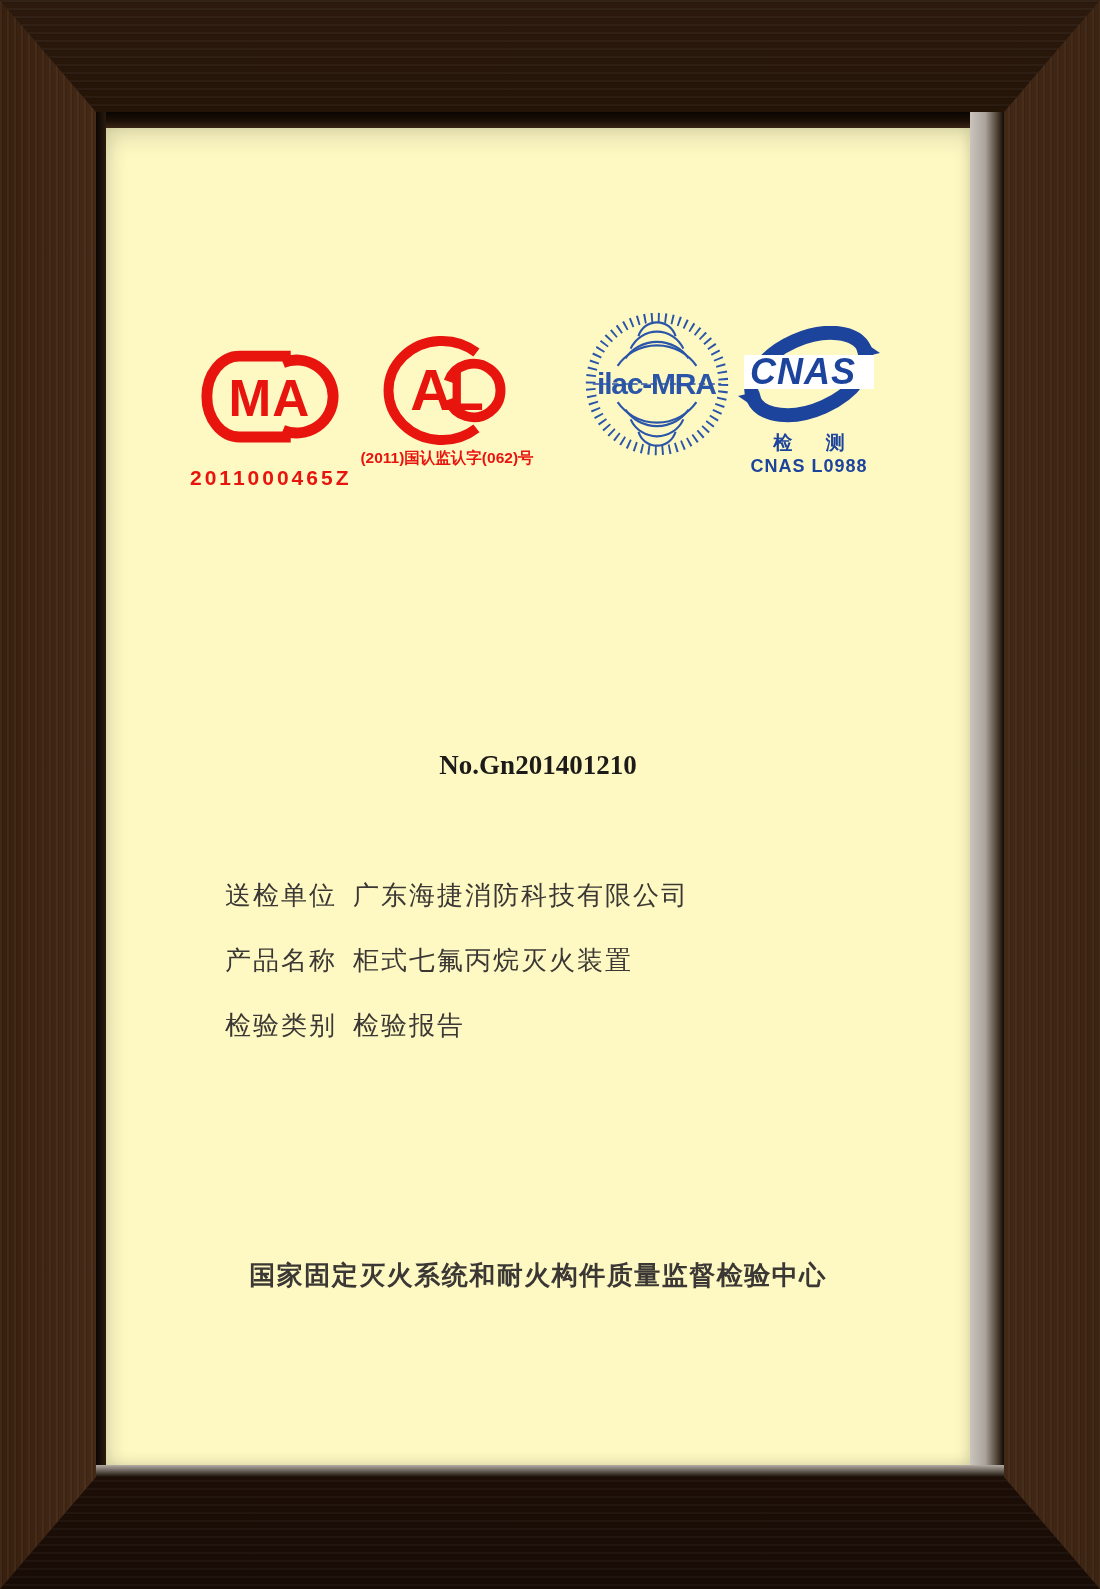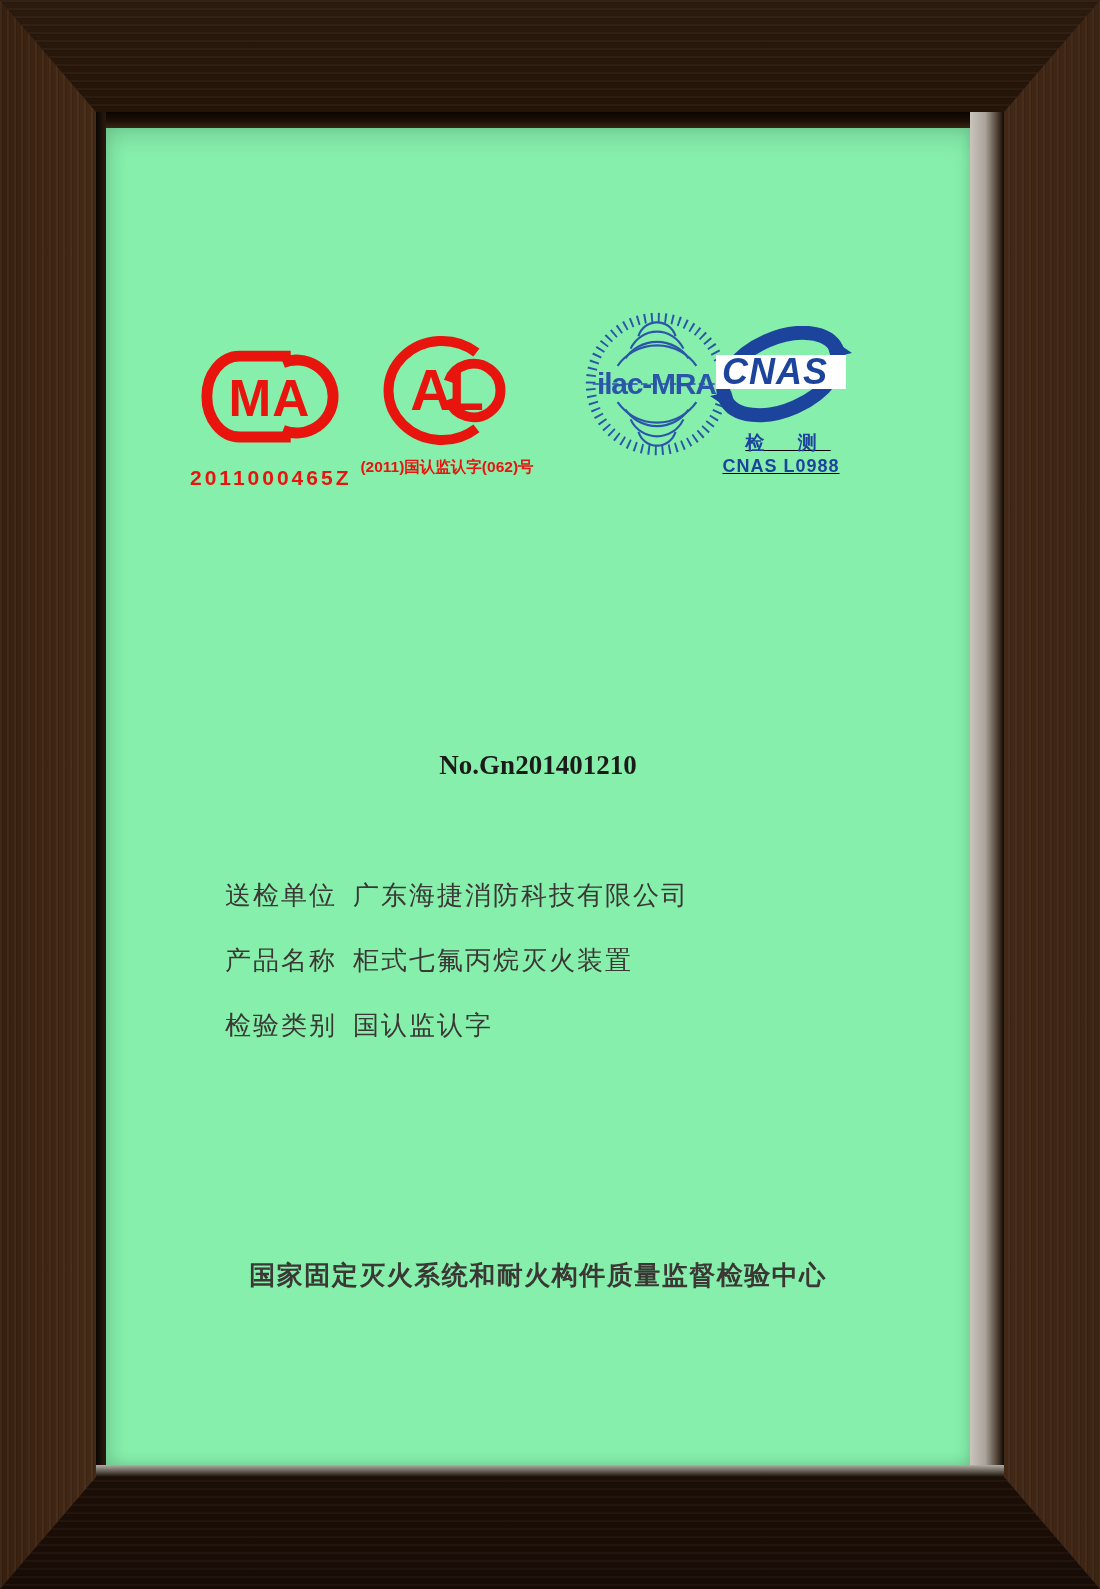--- a/index.html
+++ b/index.html
@@ -40,34 +40,34 @@
     background:linear-gradient(to bottom,#0a0502,#1c1007 55%,#3a2513);}
   .lip-left{left:96px;top:112px;width:10px;height:1365px;
     background:linear-gradient(to right,#0b0603,#2a1b10);}
   .lip-right{left:970px;top:112px;width:34px;height:1365px;
     background:linear-gradient(to right,#cbc4bd 0%,#aaa39c 45%,#55473a 78%,#120a04 100%);}
   .lip-bottom{left:96px;top:1465px;width:908px;height:12px;
     background:linear-gradient(to bottom,#b3aca5 0%,#6e675f 45%,#181007 100%);}
   
   .paper{
     position:absolute;left:106px;top:128px;width:864px;height:1337px;
-    background:#86efac;
+    background:#fef9c3;
     box-shadow:inset 0 12px 20px rgba(0,0,0,.10),
                inset 10px 0 16px rgba(0,0,0,.05),
                inset -4px 0 10px rgba(0,0,0,.04),
                inset 0 -6px 12px rgba(0,0,0,.05);
   }
   .logo-block{position:absolute;text-align:center;}
   .logo-block svg{display:block;margin:0 auto;}
   .cma-block{left:84px;top:214px;width:160px;}
   .cma-num{margin-top:12px;color:#e8150e;font-size:21px;font-weight:600;letter-spacing:3px;white-space:nowrap;}
   .cal-block{left:246px;top:206px;width:190px;}
-  .cal-caption{margin-top:11px;color:#e8150e;font-size:15.5px;font-weight:600;white-space:nowrap;}
+  .cal-caption{margin-top:2px;color:#e8150e;font-size:15.5px;font-weight:600;white-space:nowrap;}
   .ilac-block{left:476px;top:180px;width:150px;}
-  .cnas-block{left:590px;top:198px;width:170px;text-decoration:underline;}
+  .cnas-block{left:618px;top:198px;width:170px;}
   .cnas-cn{margin-top:2px;color:#1d449c;font-size:19px;font-weight:700;letter-spacing:14px;padding-left:14px;white-space:nowrap;}
   .cnas-code{color:#1d449c;font-size:18px;font-weight:700;letter-spacing:1px;white-space:nowrap;}
   .doc-title{
     position:absolute;left:0;top:440px;width:100%;
     text-align:center;font-size:86px;font-weight:900;color:#2d2a26;
     letter-spacing:.45em;padding-left:.45em;box-sizing:border-box;white-space:nowrap;
   }
   .report-no{
     position:absolute;left:0;top:622px;width:100%;text-align:center;
     font-family:"Liberation Serif",serif;font-weight:700;font-size:27px;color:#1d1b19;
@@ -149,19 +149,19 @@
     <div class="field-row">
       <span class="field-label">送检单位</span>
       <span class="field-value">广东海捷消防科技有限公司</span>
     </div>
     <div class="field-row">
       <span class="field-label">产品名称</span>
       <span class="field-value">柜式七氟丙烷灭火装置</span>
     </div>
     <div class="field-row">
       <span class="field-label">检验类别</span>
-      <span class="field-value">国认监认字</span>
+      <span class="field-value">检验报告</span>
     </div>
   </div>
 
   <div class="issuer">国家固定灭火系统和耐火构件质量监督检验中心</div>
 
 </div>
 
 </body></html>

